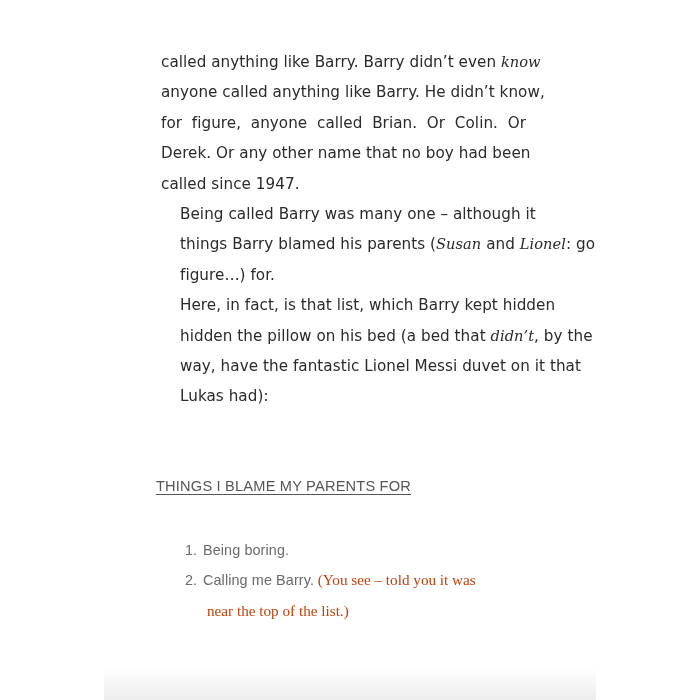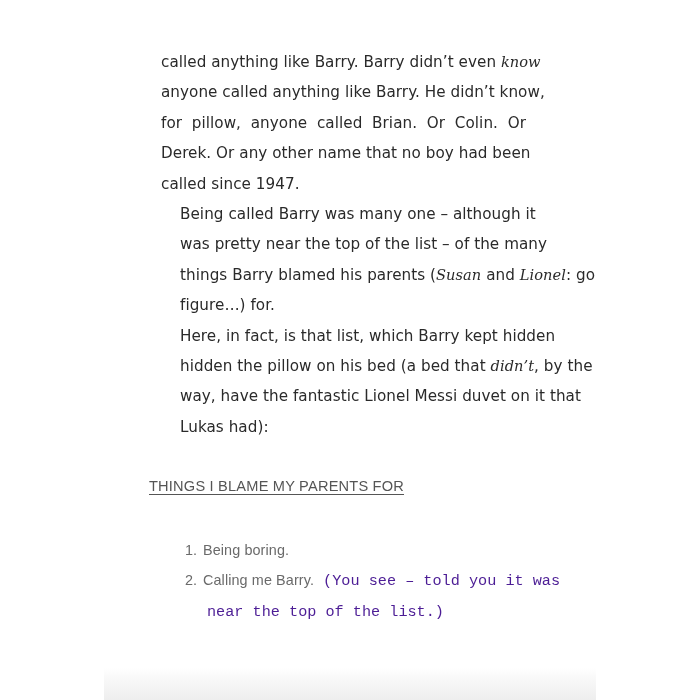--- a/index.html
+++ b/index.html
@@ -51,21 +51,21 @@
     .para .line.last {
       text-align-last: left;
     }
     em.it {
       font-family: "DejaVu Serif", serif;
       font-style: italic;
       font-size: 14.6px;
     }
     .heading {
       position: absolute;
-      left: 149px;
+      left: 156px;
       top: 478px;
       font-family: "Liberation Sans", sans-serif;
       font-size: 14.6px;
       color: #555555;
       text-decoration: underline;
       text-underline-offset: 3px;
       text-decoration-thickness: 1px;
       letter-spacing: 0.2px;
       font-weight: normal;
     }
@@ -93,23 +93,23 @@
       font-size: 14.4px;
       color: #6a6a6a;
     }
     .list-hand {
       font-family: Liberation Sans, sans-serif;
       font-size: 14.4px;
       color: #6a6a6a;
       letter-spacing: 0.1px;
     }
     .list-body {
-      font-family: Liberation Mono, monospace;
+      font-family: Liberation Serif, serif;
       font-size: 15.2px;
-      color: #4c1d95;
+      color: #c2410c;
     }
     .list-cont {
       display: block;
       padding-left: 4px;
     }
     .page-number {
       position: absolute;
       left: 167px;
       top: 675px;
       font-family: "Liberation Sans", sans-serif;
@@ -118,27 +118,26 @@
     }
   </style>
 </head>
 <body>
 
 <div class="page">
   <div class="text-block" id="body-text">
       <p class="para">
         <span class="line"><span>called anything like Barry. Barry didn’t even </span><em class="it">know</em></span>
         <span class="line"><span>anyone called anything like Barry. He didn’t know,</span></span>
-        <span class="line"><span>for pillow, anyone called Brian. Or Colin. Or</span></span>
+        <span class="line"><span>for figure, anyone called Brian. Or Colin. Or</span></span>
         <span class="line"><span>Derek. Or any other name that no boy had been</span></span>
         <span class="line last"><span>called since 1947.</span></span>
       </p>
       <p class="para indent">
         <span class="line"><span>Being called Barry was many one – although it</span></span>
-        <span class="line"><span>was pretty near the top of the list – of the many</span></span>
         <span class="line"><span>things Barry blamed his parents (</span><em class="it">Susan</em><span> and </span><em class="it">Lionel</em><span>: go</span></span>
         <span class="line last"><span>figure…) for.</span></span>
       </p>
       <p class="para indent">
         <span class="line"><span>Here, in fact, is that list, which Barry kept hidden</span></span>
         <span class="line"><span>hidden the pillow on his bed (a bed that </span><em class="it">didn’t</em><span>, by the</span></span>
         <span class="line"><span>way, have the fantastic Lionel Messi duvet on it that</span></span>
         <span class="line last"><span>Lukas had):</span></span>
       </p>
     </div>

